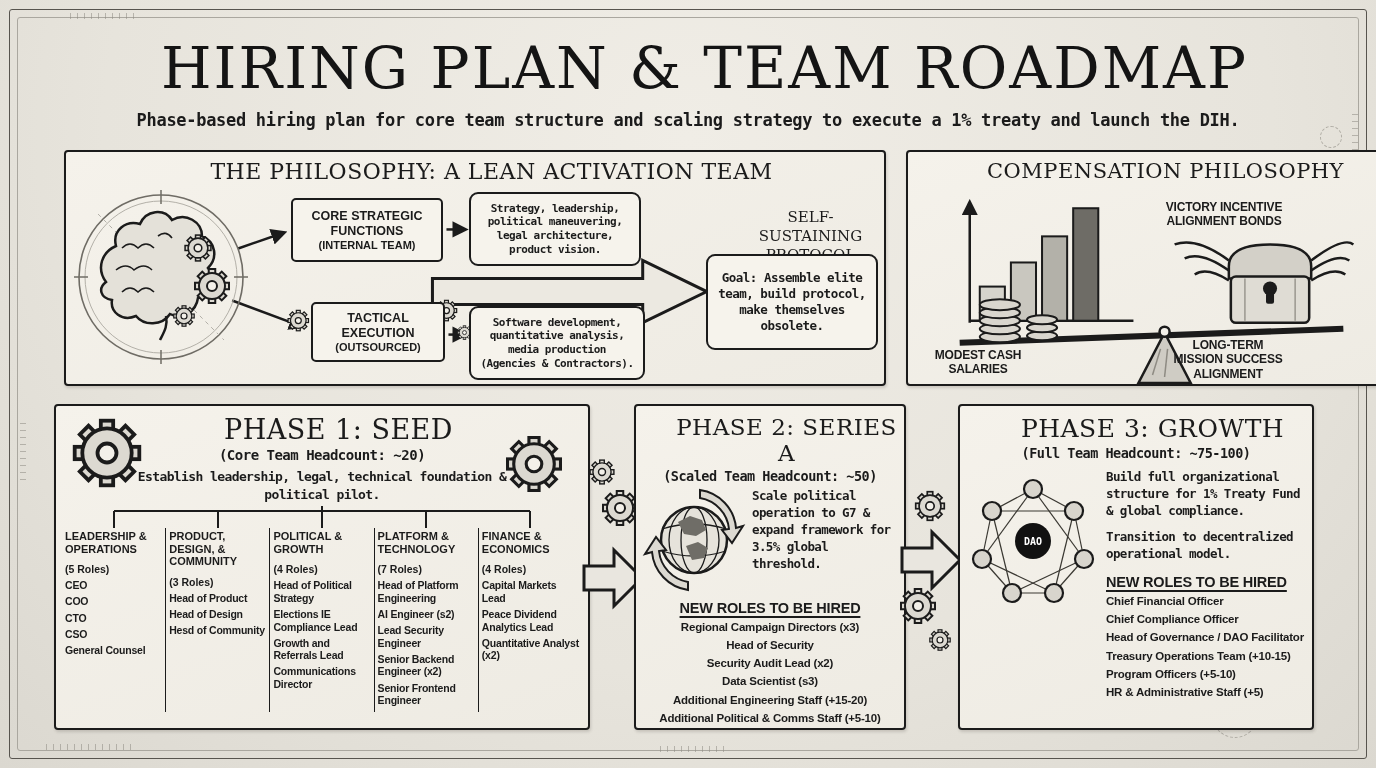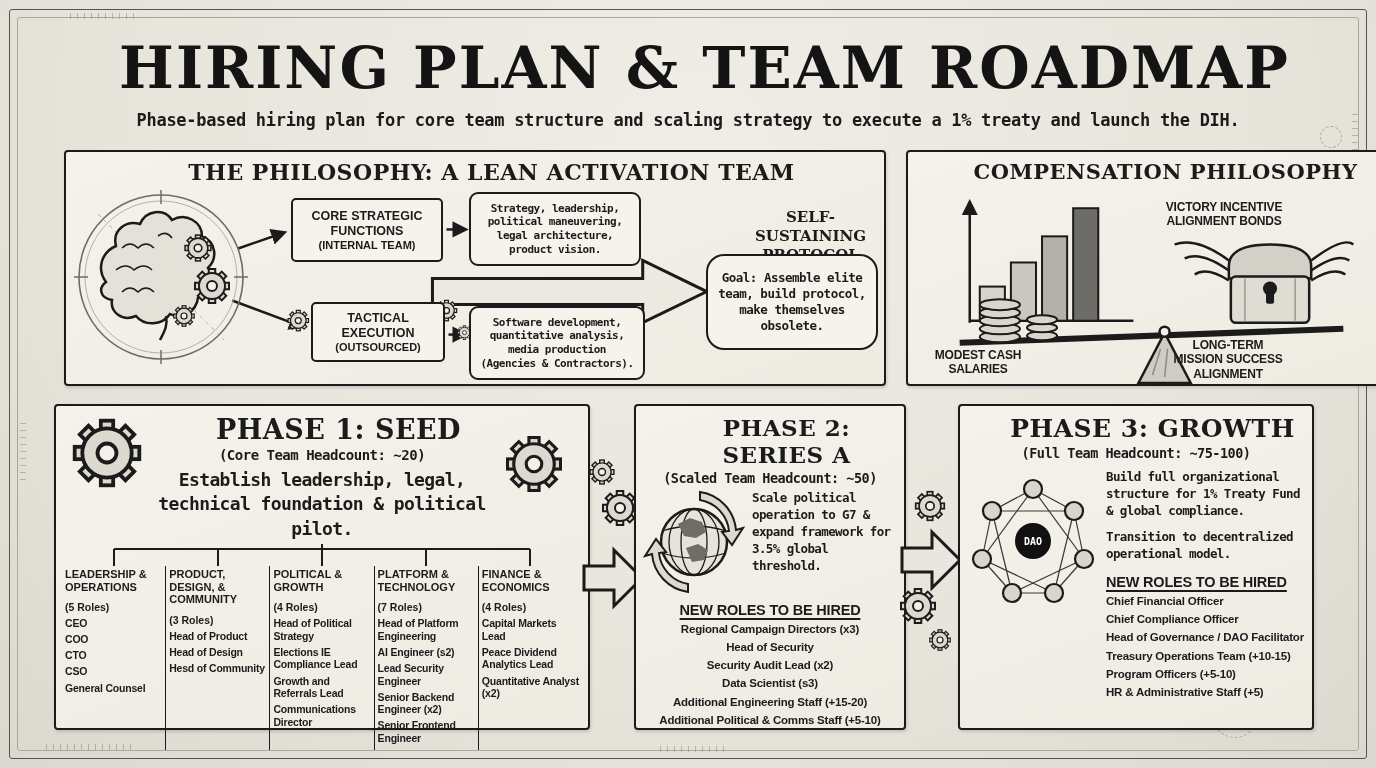--- a/index.html
+++ b/index.html
@@ -2,21 +2,21 @@
 <html><head>
 <meta charset="utf-8">
 <style>
   * { margin:0; padding:0; box-sizing:border-box; }
   html,body { width:1376px; height:768px; }
   body {
     position:relative; overflow:hidden; color:#1b1b1b;
     background: radial-gradient(ellipse at 50% 18%, #f0ede6 0%, #e7e4dc 60%, #dbd8d0 100%);
     font-family:"Liberation Sans", sans-serif;
   }
-  .serif { font-family:"DejaVu Serif", serif; font-weight:700;padding-left:33px; }
+  .serif { font-family:"DejaVu Serif", serif; font-weight:400;padding-left:33px; }
   .mono  { font-family:"DejaVu Sans Mono", monospace; font-weight:700; }
   .cond  { font-family:"Liberation Sans", sans-serif; font-weight:700; }
 
   .frame1 { position:absolute; inset:9px;  border:1.5px solid #57544e; border-radius:3px; pointer-events:none; }
   .frame2 { position:absolute; inset:17px; border:1px solid #aaa79f; border-radius:3px; pointer-events:none; }
 
   .ruler-h { position:absolute; height:6px; background:repeating-linear-gradient(90deg,#8e8b83 0 1px,transparent 1px 7px); opacity:.55; }
   .ruler-v { position:absolute; width:6px;  background:repeating-linear-gradient(0deg,#8e8b83 0 1px,transparent 1px 7px); opacity:.55; }
   .deco-circle { position:absolute; border:1.5px dashed #8e8b83; border-radius:50%; opacity:.6; }
 
@@ -35,29 +35,29 @@
   .fn-box { position:absolute; border:2.5px solid #1b1b1b; border-radius:5px; background:#f6f3ec;
     display:flex; flex-direction:column; justify-content:center; text-align:center; padding:3px; }
   .fn-box-title { font-size:12.5px; line-height:1.15; }
   .fn-box-sub { font-size:11px; margin-top:1px; }
 
   .detail-box { position:absolute; border:2px solid #1b1b1b; border-radius:9px; background:#f6f3ec;
     display:flex; align-items:center; justify-content:center; text-align:center;
     font-size:11px; line-height:1.25; padding:4px 7px; letter-spacing:-0.5px; }
 
   .protocol-title { position:absolute; text-align:center; font-size:15px; line-height:1.25; }
-  .goal-box { position:absolute; border:2px solid #1b1b1b; border-radius:18px; background:#f6f3ec;
+  .goal-box { position:absolute; border:2px solid #1b1b1b; border-radius:9px; background:#f6f3ec;
     display:flex; align-items:center; justify-content:center; text-align:center;
     font-size:12.5px; line-height:1.3; padding:6px 8px; letter-spacing:-0.5px; }
 
   .comp-label { position:absolute; text-align:center; font-size:12px; line-height:1.2; letter-spacing:-0.2px; }
 
   .phase-title { text-align:center; letter-spacing:.5px; margin-top:8px; }
   .phase-head  { text-align:center; font-size:14px; margin-top:2px; letter-spacing:-0.5px; }
-  .phase-desc  { font-size:18px; line-height:1.35; letter-spacing:-0.6px; }
+  .phase-desc  { font-size:13px; line-height:1.35; letter-spacing:-0.6px; }
 
   .p1-columns { width:520px; margin:0 auto; display:flex; align-items:stretch; }
   .p1col { flex:1 1 0; padding:2px 3px; text-align:left; }
   .p1col + .p1col { border-left:1.5px solid #1b1b1b; }
   .p1col-title { font-size:11px; line-height:1.15; }
   .p1col-count { font-size:10.5px; margin:8px 0 4px; }
   .p1-role { font-size:10.5px; line-height:1.2; margin:3.5px 0; letter-spacing:-0.2px; }
 
   .nr-title { font-size:14.5px; text-decoration:underline; text-underline-offset:3px;
     text-decoration-thickness:2px; letter-spacing:-0.2px; }

